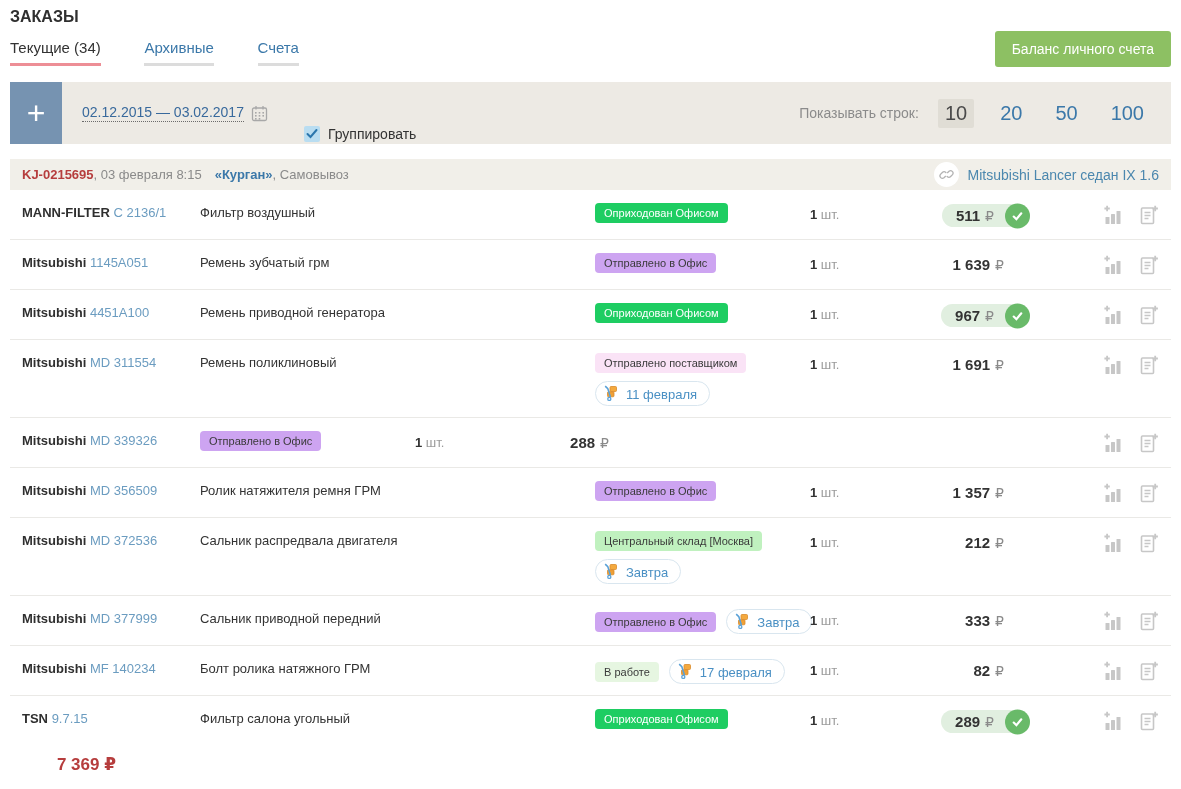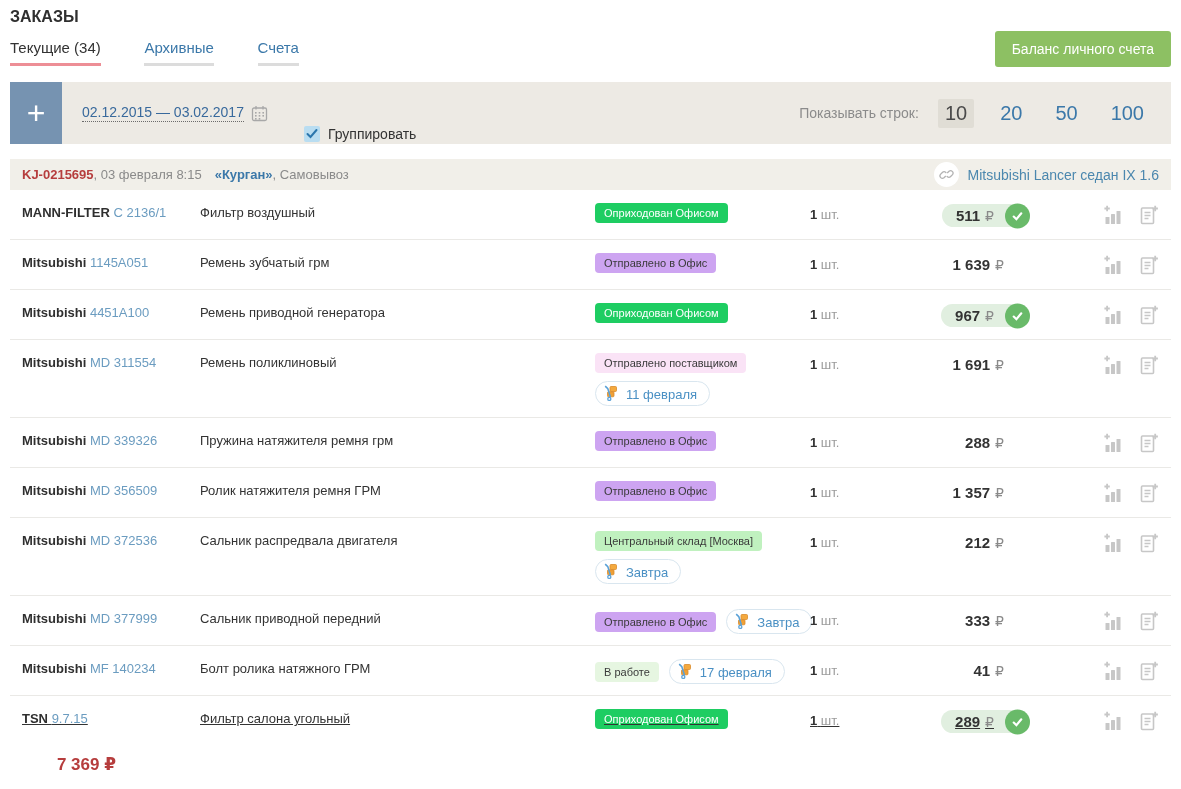--- a/index.html
+++ b/index.html
@@ -50,21 +50,21 @@
   .order-number { color:#b63d3d; font-weight:bold; cursor:pointer; }
   .order-datetime { color:#8a8a8a; }
   .order-branch { color:#3b78a9; font-weight:bold; margin-left:13px; cursor:pointer; }
   .order-delivery { color:#8a8a8a; }
   .order-vehicle-wrap { margin-left:auto; display:flex; align-items:center; }
   .chain-circle { width:25px; height:25px; border-radius:50%; background:#fff; display:flex; align-items:center; justify-content:center; flex:none; }
   .vehicle-link { color:#4b87ae; font-size:14px; margin-left:9px; cursor:pointer; }
 
   
   .order-row { display:flex; align-items:flex-start; padding:13px 0 11px 12px; border-bottom:1px solid #eae9e6; min-height:50px; }
-  .order-row.last { border-bottom:none;text-decoration:underline; }
+  .order-row.last { border-bottom:none; }
   .col-part { width:178px; flex:none; padding-top:2px; }
   .brand { font-weight:bold; color:#2f2f2f; }
   .article { color:#6b9cc0; cursor:pointer; }
   .col-name { width:395px; flex:none; padding-top:2px; color:#333; }
   .col-status { width:215px; flex:none; }
   .status-line { display:flex; align-items:center; }
   .status-badge { display:inline-block; padding:4px 9px; border-radius:4px; font-size:11px; white-space:nowrap; }
   .badge-green { background:#1ecd62; color:#fff; }
   .badge-purple { background:#cda4f1; color:#3a3a3a; }
   .badge-pink { background:#fae3f6; color:#3a3a3a; }
@@ -356,21 +356,20 @@
             <path d="M15.3 0.8h1.8v1.8h1.8v1.8h-1.8v1.8h-1.8V4.4h-1.8V2.6h1.8z" fill="#c7c7c7"></path>
           </svg>
         </span>
       </div>
     </div>
       <div class="order-row">
       <div class="col-part">
         <span class="brand">Mitsubishi</span>
         <span class="article">MD 339326</span>
       </div>
-      <div class="col-name">Пружина натяжителя ремня грм</div>
       <div class="col-status">
         <div class="status-line">
           <span class="status-badge badge-purple"><span>Отправлено в Офис</span></span>
 
         </div>
 
       </div>
       <div class="col-qty">
         <span class="qty-num">1</span>
         <span class="qty-unit">шт.</span>
@@ -570,21 +569,21 @@
         </div>
 
       </div>
       <div class="col-qty">
         <span class="qty-num">1</span>
         <span class="qty-unit">шт.</span>
       </div>
       <div class="col-price">
 
         <span class="price-plain">
-          <span class="price-num">41</span><span class="price-cur">₽</span>
+          <span class="price-num">82</span><span class="price-cur">₽</span>
         </span>
       </div>
       <div class="col-icons">
         <span class="icon-btn">
           <svg width="20" height="20" viewBox="0 0 20 20" fill="#c7c7c7">
             <path d="M3.2 0.8h1.8v1.8h1.8v1.8H5v1.8H3.2V4.4H1.4V2.6h1.8z"></path>
             <rect x="2.5" y="12" width="4" height="7" rx="0.5"></rect>
             <rect x="8" y="9" width="4" height="10" rx="0.5"></rect>
             <rect x="13.5" y="6" width="4" height="13" rx="0.5"></rect>
           </svg>

